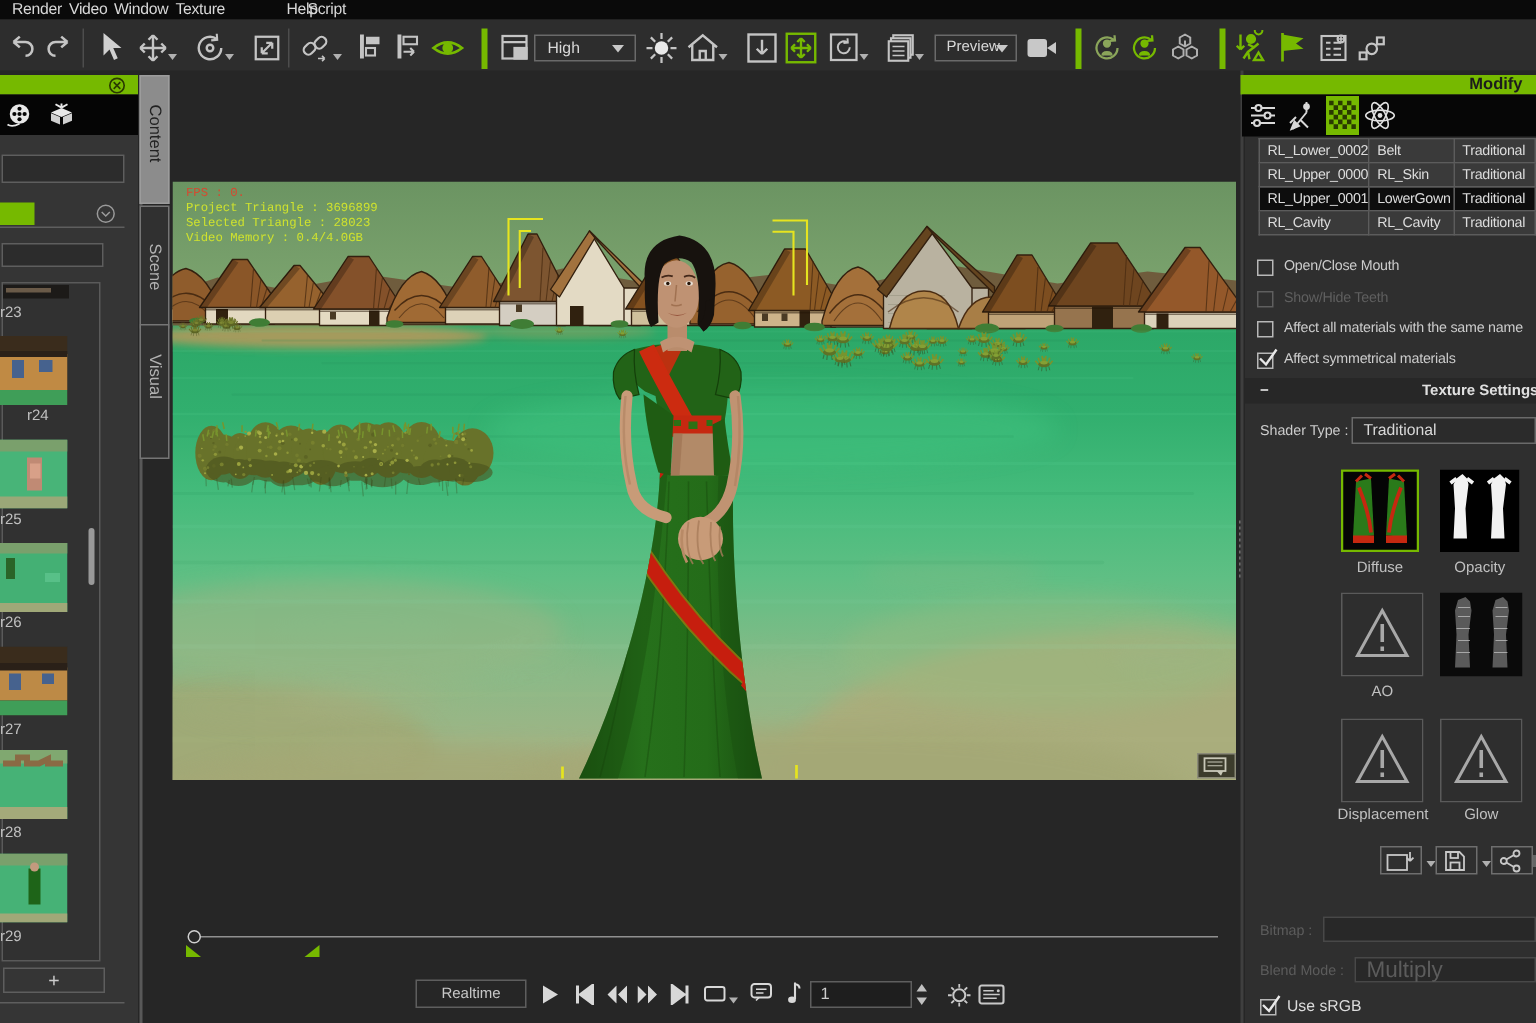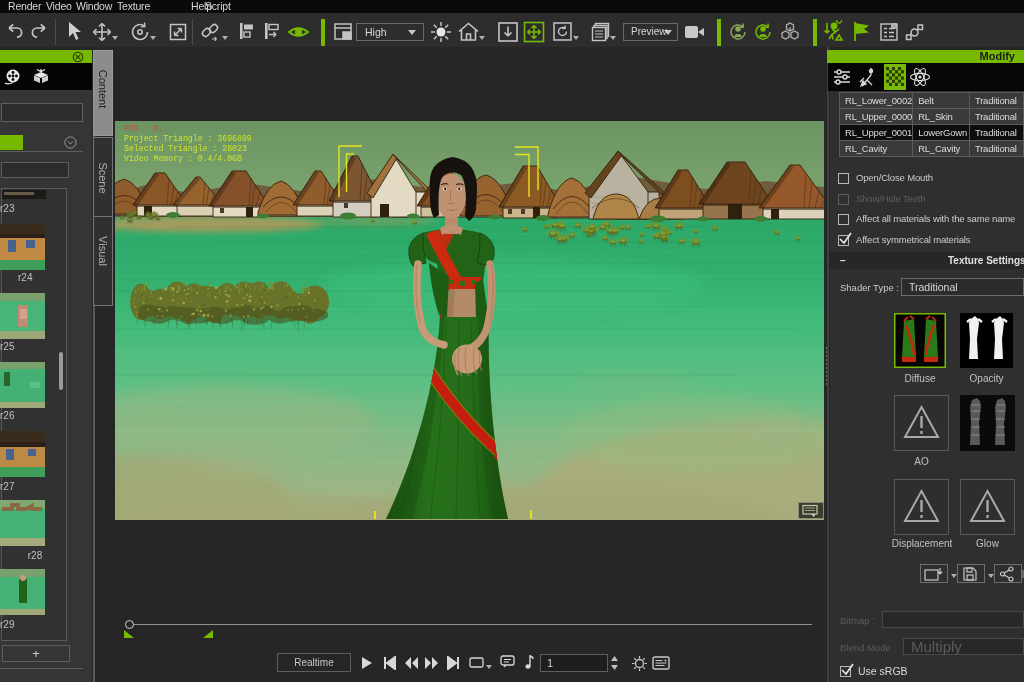--- a/index.html
+++ b/index.html
@@ -266,21 +266,21 @@
     <rect x="28" y="18" width="8" height="7" fill="#46628e"></rect>
     <rect y="36" width="45" height="10" fill="#3f9e58"></rect>
   </svg>
 <div class="tlabel" style="left:0px;top:481px;width:30px;text-align:left;">r27</div>
 <svg class="abs" style="left:0px;top:500px" width="45" height="46" viewBox="0 0 45 46">
     <rect width="45" height="46" fill="#46b276"></rect>
     <rect y="0" width="45" height="9" fill="#80a870"></rect>
     <path d="M2,9 h10 v-4 h6 v4 h8 l6,-3 v3 h10" stroke="#8a6a44" stroke-width="4" fill="none"></path>
     <rect y="38" width="45" height="8" fill="#a4aa7a"></rect>
   </svg>
-<div class="tlabel" style="left:0px;top:550px;width:30px;text-align:center;margin-left:20px;">r28</div>
+<div class="tlabel" style="left:0px;top:550px;width:30px;text-align:left;">r28</div>
 <svg class="abs" style="left:0px;top:569px" width="45" height="46" viewBox="0 0 45 46">
     <rect width="45" height="46" fill="#46b276"></rect>
     <rect y="0" width="45" height="8" fill="#7aa06c"></rect>
     <rect y="40" width="45" height="6" fill="#a0a878"></rect>
     <rect x="19" y="10" width="8" height="24" fill="#1e6418"></rect>
     <circle cx="23" cy="9" r="3" fill="#c49a7e"></circle>
   </svg>
 <div class="tlabel" style="left:0px;top:619px;width:30px;text-align:left;">r29</div>
 
 <div id="tabstrip-line"></div>

